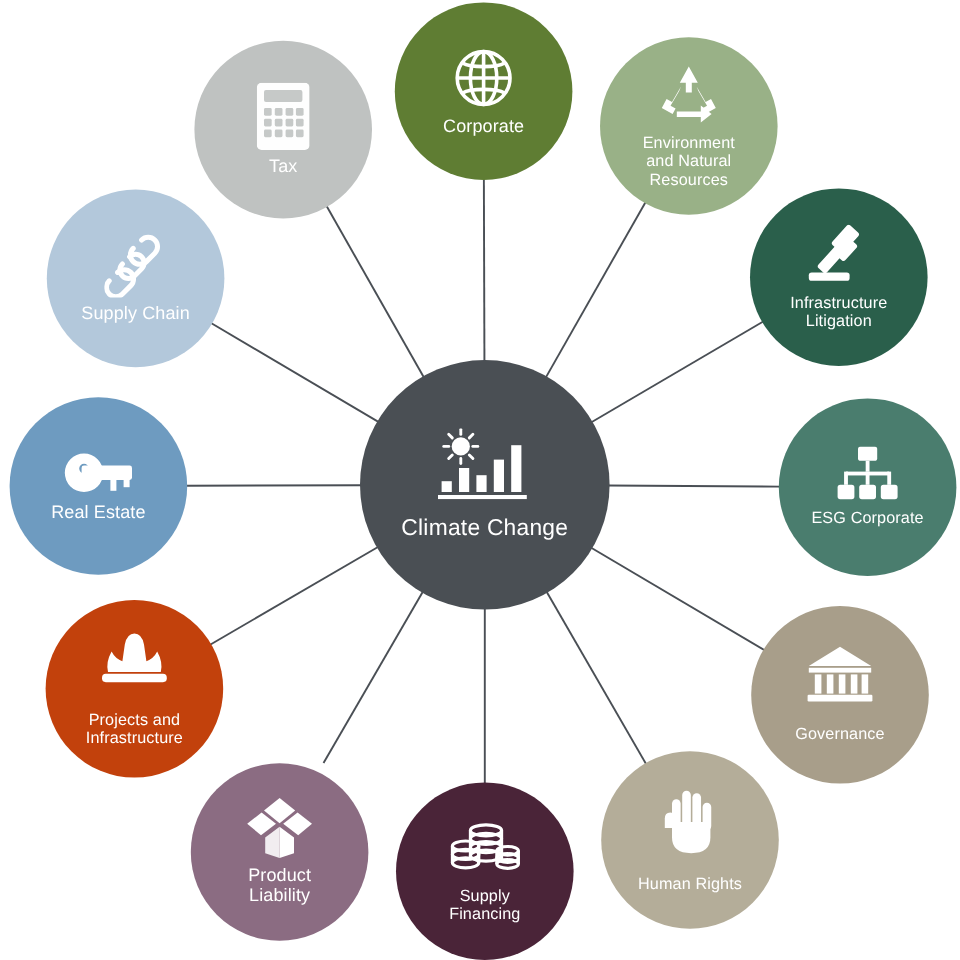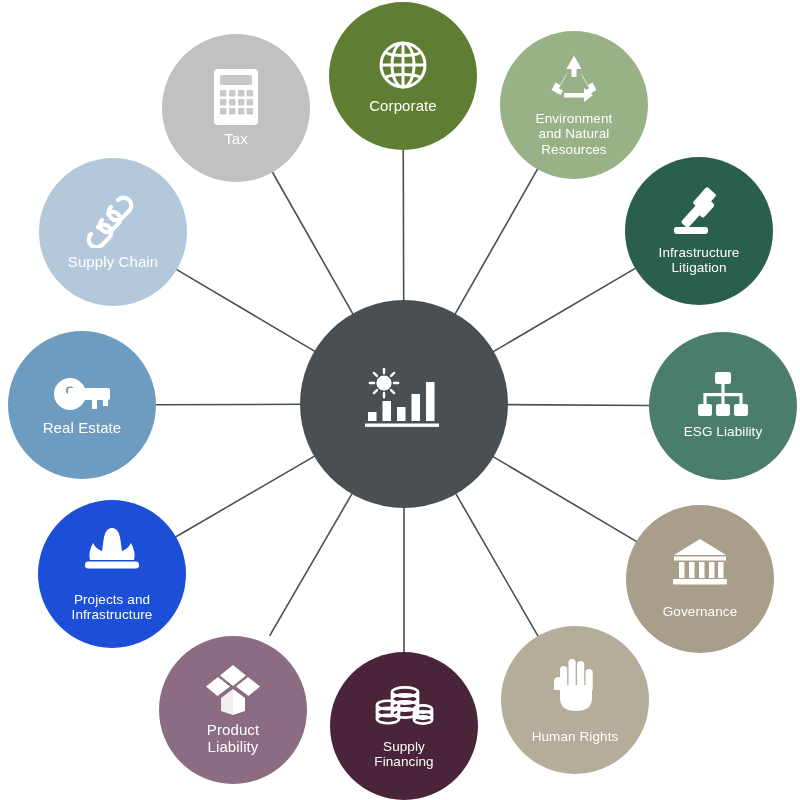--- a/index.html
+++ b/index.html
@@ -95,21 +95,21 @@
         <rect x="38" y="32" width="14" height="12" rx="2.2"></rect>
         <rect x="25.4" y="12" width="3.2" height="9"></rect>
         <rect x="9" y="21" width="36" height="3.2"></rect>
         <rect x="7.4" y="21" width="3.2" height="11"></rect>
         <rect x="25.4" y="21" width="3.2" height="11"></rect>
         <rect x="43.4" y="21" width="3.2" height="11"></rect>
       </g>
           </svg>
         </div>
         <div class="label lbl-sm" style="margin-top: 6px;">
-          <div>ESG Liability</div>
+          <div>ESG Corporate</div>
         </div>
       </div>
       <div class="node" style="width: 148px; height: 148px; left: 626px; top: 505px; background: rgb(168, 158, 138);">
         <div class="icon">
           <svg width="56" height="48" viewBox="0 0 56 48">
             <g fill="#ffffff">
         <path d="M28 1 L54 17 L2 17 Z"></path>
         <rect x="2" y="18.5" width="52" height="4"></rect>
         <rect x="7" y="24" width="5.5" height="16"></rect>
         <rect x="17" y="24" width="5.5" height="16"></rect>
@@ -176,21 +176,21 @@
         <path d="M28 25 L40 34 L40 47 L28 51 Z"></path>
         <path d="M28 25 L16 34 L16 47 L28 51 Z" opacity=".88"></path>
       </g>
           </svg>
         </div>
         <div class="label lbl-md" style="margin-top: 6px;">
           <div>Product</div>
           <div>Liability</div>
         </div>
       </div>
-      <div class="node" style="width: 148px; height: 148px; left: 38px; top: 500px; background: #1d4ed8; gap: 14px;">
+      <div class="node" style="width: 148px; height: 148px; left: 38px; top: 500px; background: #c2410c; gap: 14px;">
         <div class="icon">
           <svg width="58" height="46" viewBox="0 0 58 46">
             <g fill="#ffffff">
         <path d="M29 2 q-6 0 -8 9 l-2 14 q-6 -2 -9 -8 q-5 9 -3 17 l44 0 q2 -8 -3 -17 q-3 6 -9 8 l-2 -14 q-2 -9 -8 -9 Z"></path>
         <rect x="2" y="35.5" width="54" height="7" rx="3.2"></rect>
       </g>
           </svg>
         </div>
         <div class="label lbl-sm" style="margin-top: 6px;">
           <div>Projects and</div>
@@ -271,14 +271,15 @@
           </g>
           <rect x="6" y="44" width="8.5" height="9"></rect>
           <rect x="20.5" y="33" width="8.5" height="20"></rect>
           <rect x="35" y="39" width="8.5" height="14"></rect>
           <rect x="49.5" y="26" width="8.5" height="27"></rect>
           <rect x="64" y="14" width="8.5" height="39"></rect>
           <rect x="3" y="55.5" width="74" height="3.4"></rect>
         </g>
       </svg>
     </div>
+    <div class="label">Climate Change</div>
   </div>
 </div>
 
 </body></html>

